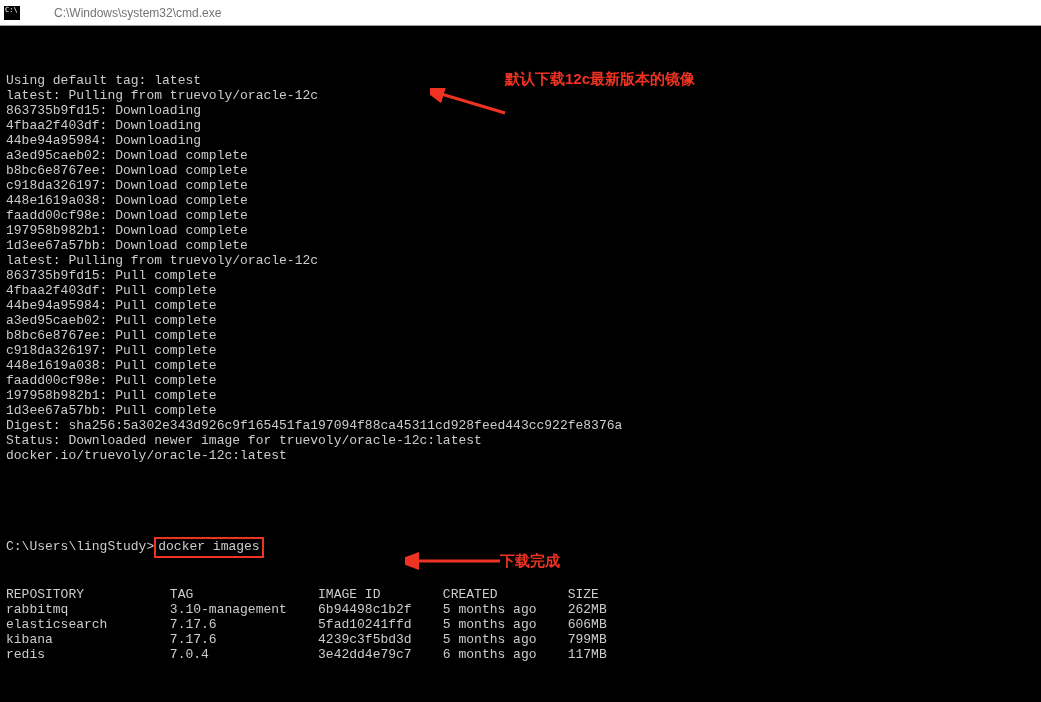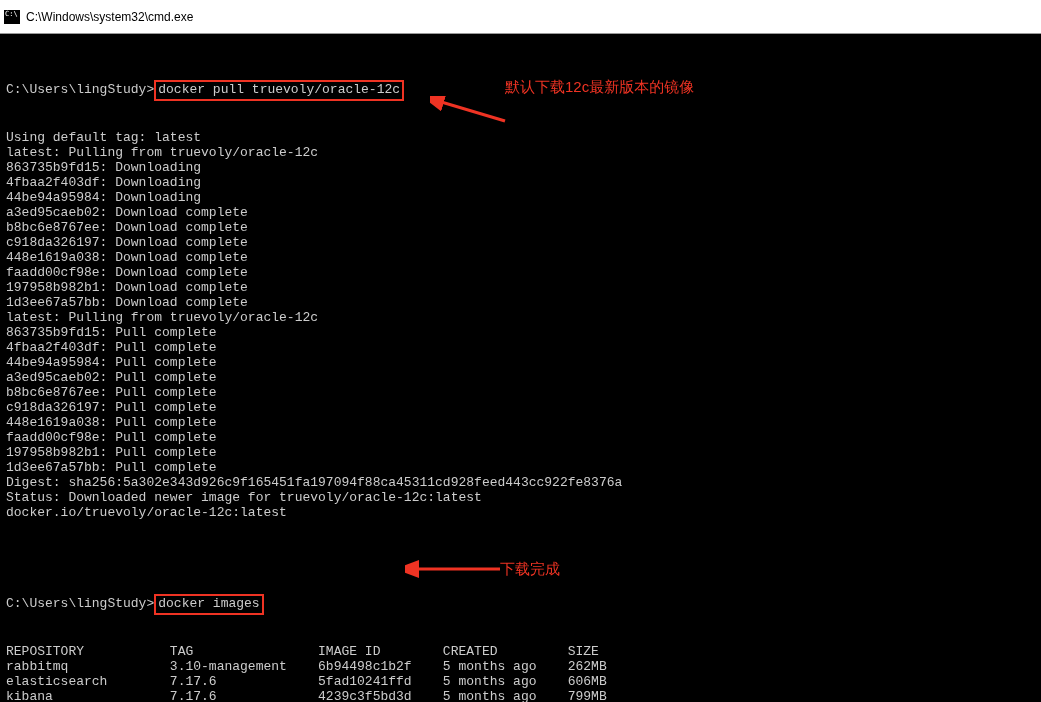--- a/index.html
+++ b/index.html
@@ -1,37 +1,36 @@
 <!DOCTYPE html>
 <html><head>
 <meta charset="utf-8">
 <style>
   * { margin: 0; padding: 0; box-sizing: border-box; }
   html, body { width: 1041px; height: 702px; background: #000; font-family: Consolas, "Courier New", monospace; font-size: 13px; color: #ccc; overflow: hidden; }
-  .titlebar { height: 34px; background: #fff; color: #000000; display: flex; align-items: center; padding: 0 4px; font-family: "Segoe UI", Tahoma, sans-serif; font-size: 12px; border-bottom: 1px solid #999; }
+  .titlebar { height: 26px; background: #fff; color: #737373; display: flex; align-items: center; padding: 0 4px; font-family: "Segoe UI", Tahoma, sans-serif; font-size: 12px; border-bottom: 1px solid #999; gap: 28px; }
   .title-icon { display: inline-block; width: 16px; height: 14px; background: #000; margin-right: 6px; position: relative; }
   .title-icon::after { content: "C:\\"; color: #fff; font-size: 7px; position: absolute; top: 0; left: 1px; font-family: Consolas, monospace; }
   .terminal { padding: 2px 6px 0 6px; line-height: 15px; white-space: pre; font-family: Consolas, "Courier New", monospace; position: relative; }
   .term-line { font-family: Consolas, "Courier New", monospace; }
   .redbox { border: 2px solid #ef3323; display: inline-block; padding: 0 2px 2px 2px; margin-top:-1px; margin-bottom:-1px; }
-  .ann { position: absolute; color: #ef3323; font-family: "Microsoft YaHei", sans-serif; font-size: 15px; font-weight: 400; pointer-events: none; }
+  .ann { position: absolute; color: #ef3323; font-family: "Microsoft YaHei", sans-serif; font-size: 15px; font-weight: 700; pointer-events: none; }
   .arrow { position: absolute; pointer-events: none; }
   .arrow svg { display: block; }
 </style>
 </head>
 <body>
 
 <div class="titlebar">
   <span class="title-icon"></span>
   <span>C:\Windows\system32\cmd.exe</span>
 </div>
 
 <div class="terminal" id="terminal">
   
-  <div class="term-line"><span>C:\Users\lingStudy&gt;</span><span class="redbox"><span>docker pull truevoly/oracle-12c</span></span></div>
   <div id="pull-lines"><div class="term-line">Using default tag: latest</div><div class="term-line">latest: Pulling from truevoly/oracle-12c</div><div class="term-line">863735b9fd15: Downloading</div><div class="term-line">4fbaa2f403df: Downloading</div><div class="term-line">44be94a95984: Downloading</div><div class="term-line">a3ed95caeb02: Download complete</div><div class="term-line">b8bc6e8767ee: Download complete</div><div class="term-line">c918da326197: Download complete</div><div class="term-line">448e1619a038: Download complete</div><div class="term-line">faadd00cf98e: Download complete</div><div class="term-line">197958b982b1: Download complete</div><div class="term-line">1d3ee67a57bb: Download complete</div><div class="term-line">latest: Pulling from truevoly/oracle-12c</div><div class="term-line">863735b9fd15: Pull complete</div><div class="term-line">4fbaa2f403df: Pull complete</div><div class="term-line">44be94a95984: Pull complete</div><div class="term-line">a3ed95caeb02: Pull complete</div><div class="term-line">b8bc6e8767ee: Pull complete</div><div class="term-line">c918da326197: Pull complete</div><div class="term-line">448e1619a038: Pull complete</div><div class="term-line">faadd00cf98e: Pull complete</div><div class="term-line">197958b982b1: Pull complete</div><div class="term-line">1d3ee67a57bb: Pull complete</div><div class="term-line">Digest: sha256:5a302e343d926c9f165451fa197094f88ca45311cd928feed443cc922fe8376a</div><div class="term-line">Status: Downloaded newer image for truevoly/oracle-12c:latest</div><div class="term-line">docker.io/truevoly/oracle-12c:latest</div></div>
   <div class="term-line">&nbsp;</div>
   <div class="term-line"><span>C:\Users\lingStudy&gt;</span><span class="redbox"><span>docker images</span></span></div>
   <div id="table-area"><div class="term-line">REPOSITORY           TAG                IMAGE ID        CREATED         SIZE</div><div class="term-line">rabbitmq             3.10-management    6b94498c1b2f    5 months ago    262MB</div><div class="term-line">elasticsearch        7.17.6             5fad10241ffd    5 months ago    606MB</div><div class="term-line">kibana               7.17.6             4239c3f5bd3d    5 months ago    799MB</div><div class="term-line">redis                7.0.4              3e42dd4e79c7    6 months ago    117MB</div></div>
   
   
 
   
   <div class="ann" style="left:505px; top:45px;">默认下载12c最新版本的镜像</div>
   <div class="arrow" style="left:430px; top:32px;">

